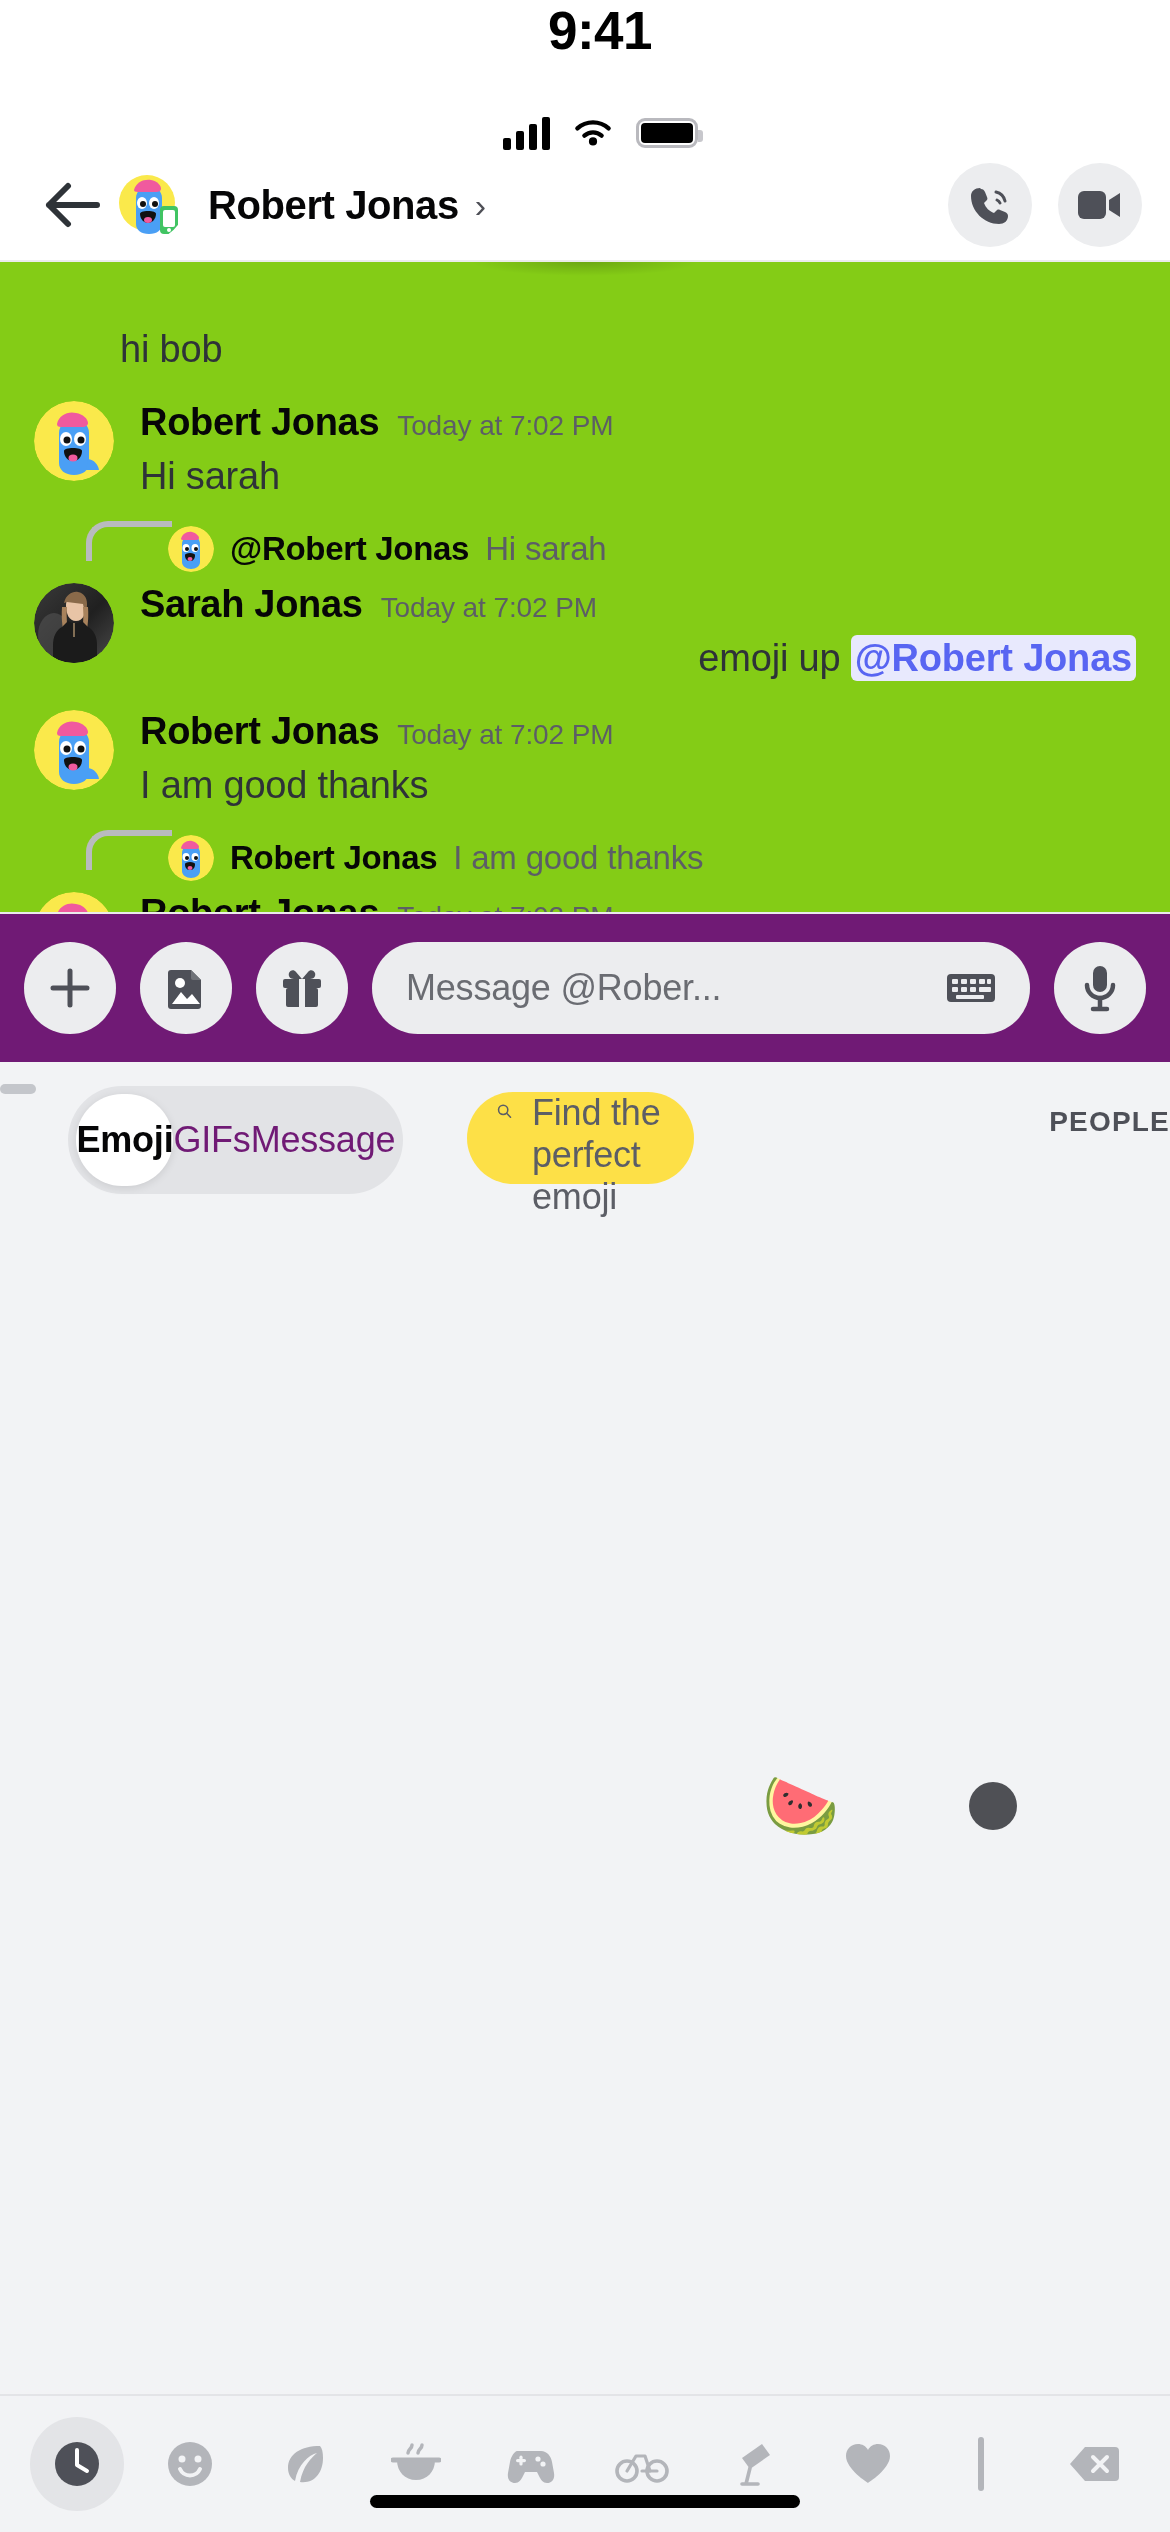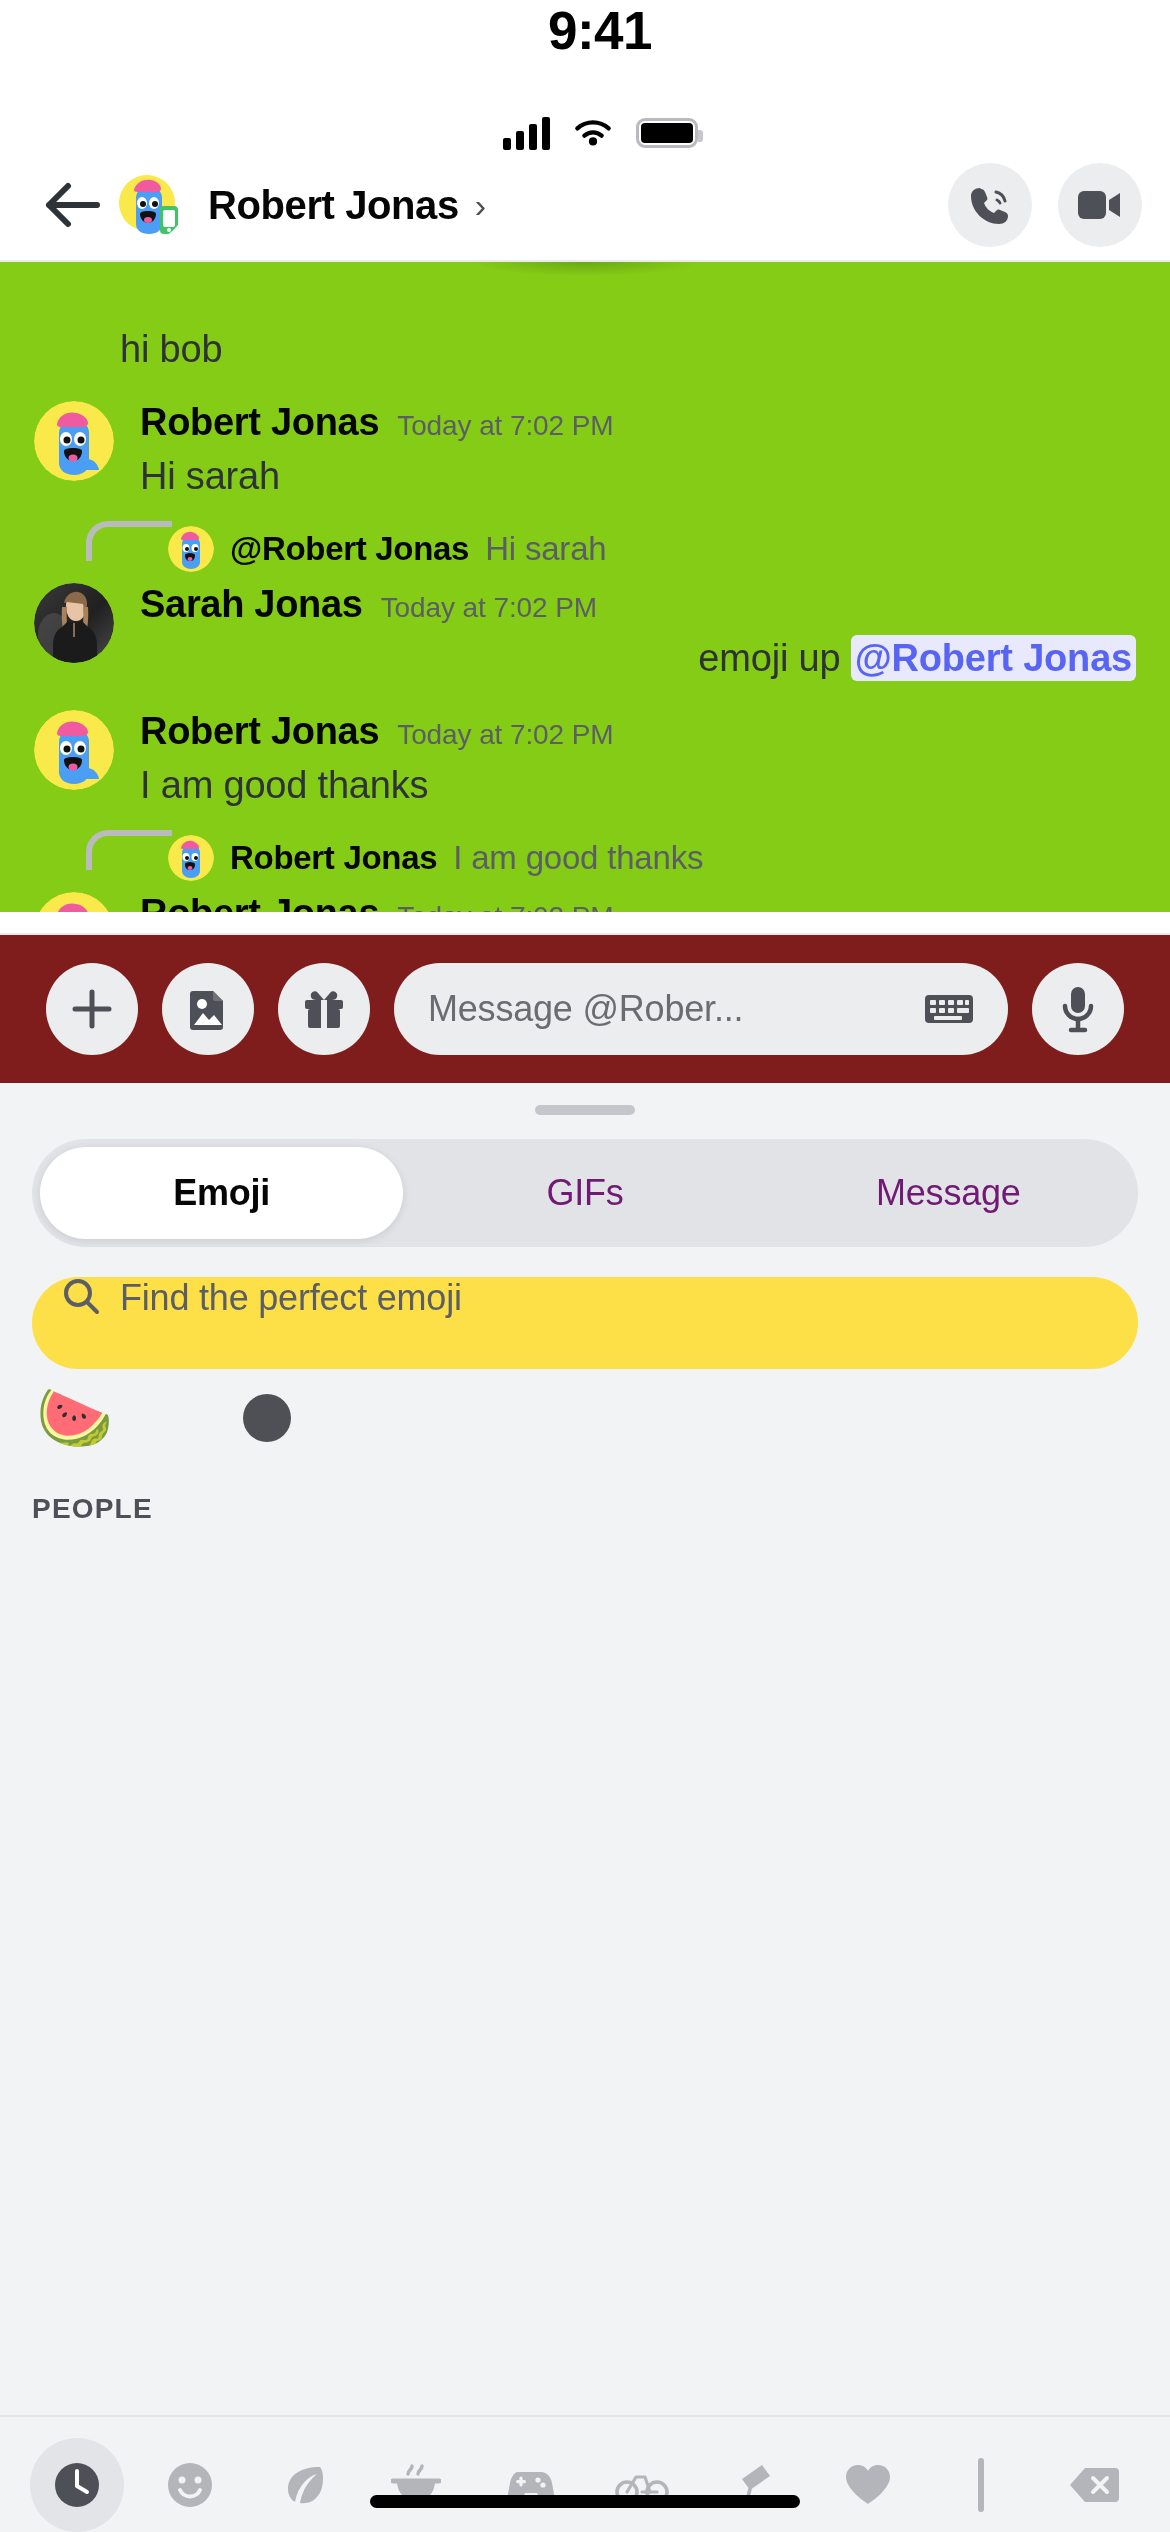--- a/index.html
+++ b/index.html
@@ -84,37 +84,37 @@
     border-left:6px solid #b9bbbe; border-top:6px solid #b9bbbe;
     border-top-left-radius:22px; align-self:flex-end; margin-bottom:16px;
   }
   .reply-avatar{ width:46px; height:46px; border-radius:50%; overflow:hidden; flex:none; margin-left:-4px; }
   .reply-name{ font-size:33px; font-weight:700; color:#060607; margin-left:16px; letter-spacing:-0.3px; white-space:nowrap; }
   .reply-snippet{ font-size:33px; color:#5c5e66; margin-left:16px; letter-spacing:-0.2px; white-space:nowrap; overflow:hidden; }
 
   
   .input-bar{
     height:150px; display:flex; align-items:center; gap:24px;
-    padding:0 46px; background:#7f1d1d; border-top:2px solid #ebebeb;margin-top:21px;
+    padding:0 24px; background:#701a75; border-top:2px solid #ebebeb;
   }
   .ib-circle{
     width:92px; height:92px; border-radius:50%; background:#ecedef;
     display:flex; align-items:center; justify-content:center; flex:none;
   }
   .ib-field{
     flex:1 1 auto; height:92px; border-radius:46px; background:#ecedef;
     display:flex; align-items:center; padding:0 34px; min-width:0;
   }
   .ib-placeholder{ font-size:36px; color:#6a6c72; flex:1 1 auto; letter-spacing:-0.2px;
     white-space:nowrap; overflow:hidden; text-overflow:clip; }
 
   
   .picker{
     background:#f2f3f5; height:calc(2532px - 150px - 112px - 650px - 150px);
-    display:flex; flex-direction:column; position:relative;
+    display:flex; flex-direction:row; position:relative;
   }
   .grabber{
     width:100px; height:10px; border-radius:5px; background:#c4c6cb;
     margin:22px auto 0 auto;
   }
   .segmented{
     margin:24px 32px 0 32px; height:108px; border-radius:54px;
     background:#e2e3e6; display:flex; align-items:center; padding:8px; gap:0;
   }
   .seg{

